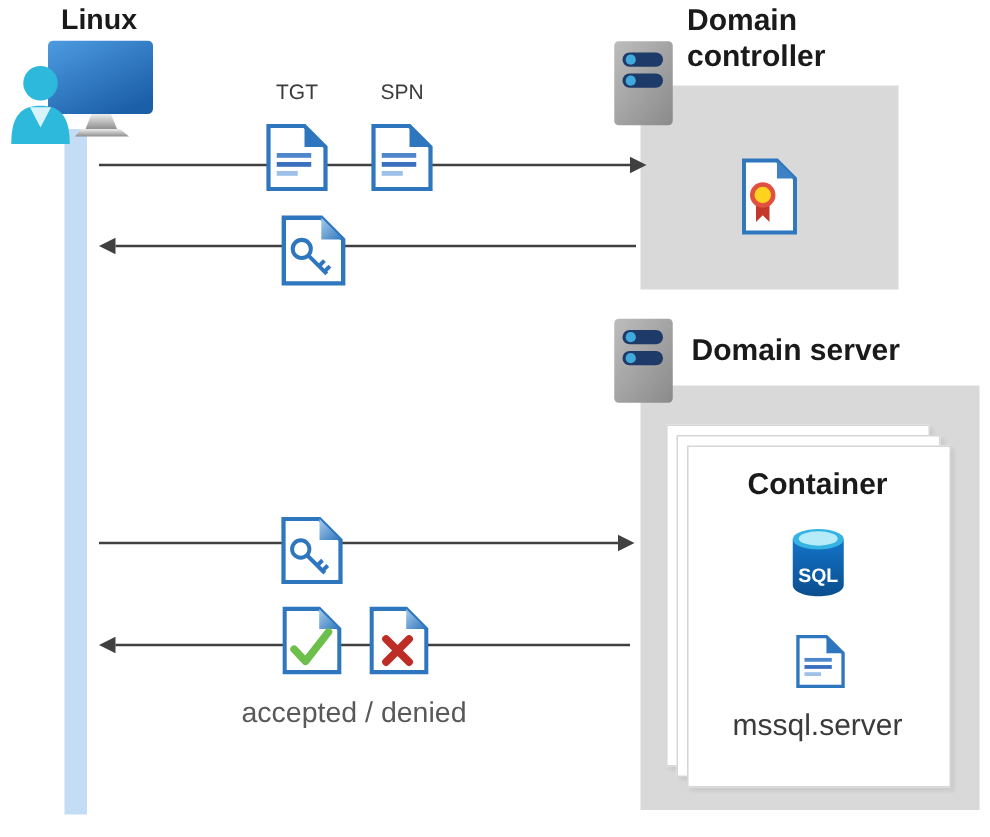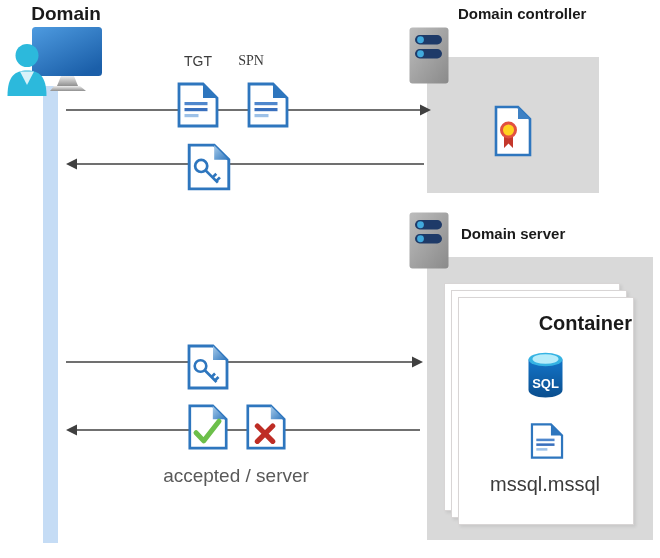--- a/index.html
+++ b/index.html
@@ -1,24 +1,24 @@
 <!DOCTYPE html>
 <html style="--doc_blue: #2E76BE; --doc_line_mid: #4F87CD; --doc_line_dark: #3A70BD; --doc_line_light: #9DC1E8; --check_green: #6CBF4A; --cross_red: #BE2D25; --seal_yellow: #FFD21F; --seal_ring: #E2503F; --ribbon_red: #C4372B; --arrow_gray: #404040; --box_gray: #D9D9D9; --card_white: #FFFFFF; --card_border: #D8D5D5; --lifeline_blue: #C5DCF5; --person_cyan: #2CB9DC; --monitor_blue_light: #4E9BE0; --monitor_blue_dark: #1B5FA9; --server_bar_navy: #1E3A68; --server_dot_cyan: #41AADD; --sql_body_dark: #0A4E8E; --sql_body_light: #1374C8; --sql_top_cyan: #35B3E3; --text_dark: #1A1A1A; --text_gray: #595959;"><head>
 <meta charset="utf-8">
 <style>
   html,body{margin:0;padding:0;background:#fff;}
   .canvas{position:relative;width:660px;height:558px;background:#fff;overflow:hidden;
           font-family:"Liberation Sans",sans-serif;}
   .abs{position:absolute;}
   
-  .node-title{font-weight:700;font-size:15px;line-height:24px;color:var(--text_dark,#1a1a1a);}
+  .node-title{font-weight:700;font-size:20px;line-height:24px;color:var(--text_dark,#1a1a1a);}
   .small-label{font-size:14px;color:#3c3c3c;text-align:center;}
   .gray-label{font-size:19px;color:var(--text_gray,#595959);text-align:center;}
   .keytab-label{font-size:20px;color:#3b3b3b;text-align:center;}
-  .container-title{font-weight:700;font-size:20px;color:var(--text_dark,#1a1a1a);text-align:right;}
+  .container-title{font-weight:700;font-size:20px;color:var(--text_dark,#1a1a1a);text-align:center;}
   .client-title{font-weight:700;font-size:19px;color:var(--text_dark,#1a1a1a);text-align:center;}
   
   .graybox{background:var(--box_gray,#d9d9d9);}
   .lifeline{background:var(--lifeline_blue,#c5dcf5);}
   .card{background:var(--card_white,#ffffff);border:1px solid var(--card_border,#d8d5d5);
         box-shadow:2px 2px 3px rgba(0,0,0,.08);}
   .aline{stroke:var(--arrow_gray,#404040);stroke-width:1.6;}
   .ahead{fill:var(--arrow_gray,#404040);}
   svg{display:block;}
   .sqltext{font-family:"Liberation Sans",sans-serif;font-weight:700;font-size:13px;
@@ -71,24 +71,24 @@
     <rect x="4" y="0" width="70" height="49" rx="3.5" fill="url(#mg)"></rect>
     <path d="M33 49 L46 49 L50 59 L29 59 Z" fill="url(#sg)"></path>
     <path d="M26 59 L52 59 L58 64 L22 64 Z" fill="url(#sg)"></path>
   </svg>
   <svg class="abs" style="left:6px;top:42px;" width="46" height="56" viewBox="0 0 46 56">
     <circle cx="21" cy="13.5" r="11.5" fill="var(--person_cyan,#2CB9DC)"></circle>
     <path d="M1.5 54 C1.5 34 9 28.5 21 28.5 C33 28.5 40.5 34 40.5 54 Z" fill="var(--person_cyan,#2CB9DC)"></path>
     <path d="M14 29.5 L28 29.5 L21 43 Z" fill="#D8F2F9"></path>
   </svg>
 
-  <div class="abs client-title" style="left:24px;top:3px;width:84px;">Domain</div>
+  <div class="abs client-title" style="left:24px;top:3px;width:84px;">Linux</div>
 
   <div class="abs small-label" style="left:173px;top:53px;width:50px;">TGT</div>
-  <div class="abs small-label" style="left:226px;top:53px;width:50px;font-family:Liberation Serif, serif;">SPN</div>
+  <div class="abs small-label" style="left:243px;top:53px;width:50px;">SPN</div>
 
   <svg class="abs" style="left:173px;top:82px;" width="50" height="46" viewBox="0 0 48 46">
     <path d="M5 2 L29 2 L43 16 L43 44 L5 44 Z" fill="#fff" stroke="var(--doc_blue,#2E76BE)" stroke-width="2.8"></path>
     <path d="M29 2 L29 16 L43 16 Z" fill="var(--doc_blue,#2E76BE)"></path>
     <rect x="10.5" y="20" width="23" height="3.2" fill="var(--doc_line_mid,#4F87CD)"></rect>
     <rect x="10.5" y="26" width="23" height="3.2" fill="var(--doc_line_dark,#3A70BD)"></rect>
     <rect x="10.5" y="32" width="14" height="3.2" fill="var(--doc_line_light,#9DC1E8)"></rect>
   </svg>
 
   <svg class="abs" style="left:243px;top:82px;" width="50" height="46" viewBox="0 0 48 46">
@@ -150,21 +150,21 @@
       <linearGradient id="fg4" x1="0" y1="0" x2="1" y2="1">
         <stop offset="0" stop-color="#A9CCEA"></stop>
           <stop offset="1" stop-color="#2E76BE"></stop>
       </linearGradient>
     </defs>
     <path d="M5 2 L29 2 L43 16 L43 46 L5 46 Z" fill="#fff" stroke="var(--doc_blue,#2E76BE)" stroke-width="2.8"></path>
     <path d="M29 2 L29 16 L43 16 Z" fill="url(#fg4)"></path>
     <path d="M15 23 L31 39 M31 23 L15 39" fill="none" stroke="var(--cross_red,#BE2D25)" stroke-width="5.4" stroke-linecap="round"></path>
   </svg>
 
-  <div class="abs gray-label" style="left:140px;top:465px;width:192px;">accepted / server</div>
+  <div class="abs gray-label" style="left:140px;top:465px;width:192px;">accepted / denied</div>
 
   <svg class="abs" style="left:409px;top:27px;" width="40" height="57" viewBox="0 0 40 57">
     <defs>
       <linearGradient id="sv1" x1="0" y1="0" x2="1" y2="1">
         <stop offset="0" stop-color="#BDBDBD"></stop>
           <stop offset="1" stop-color="#8A8A8A"></stop>
       </linearGradient>
     </defs>
     <rect x="0.5" y="0.5" width="39" height="56" rx="3" fill="url(#sv1)"></rect>
     <rect x="6" y="8" width="27" height="9.5" rx="4.75" fill="var(--server_bar_navy,#1E3A68)"></rect>
@@ -214,15 +214,15 @@
   </svg>
 
   <svg class="abs" style="left:528px;top:416px;" width="38" height="50" viewBox="0 0 48 46">
     <path d="M5 2 L29 2 L43 16 L43 44 L5 44 Z" fill="#fff" stroke="var(--doc_blue,#2E76BE)" stroke-width="2.8"></path>
     <path d="M29 2 L29 16 L43 16 Z" fill="var(--doc_blue,#2E76BE)"></path>
     <rect x="10.5" y="20" width="23" height="3.2" fill="var(--doc_line_mid,#4F87CD)"></rect>
     <rect x="10.5" y="26" width="23" height="3.2" fill="var(--doc_line_dark,#3A70BD)"></rect>
     <rect x="10.5" y="32" width="14" height="3.2" fill="var(--doc_line_light,#9DC1E8)"></rect>
   </svg>
 
-  <div class="abs keytab-label" style="left:458px;top:473px;width:174px;">mssql.mssql</div>
+  <div class="abs keytab-label" style="left:458px;top:473px;width:174px;">mssql.server</div>
 
 </div>
 
 </body></html>

